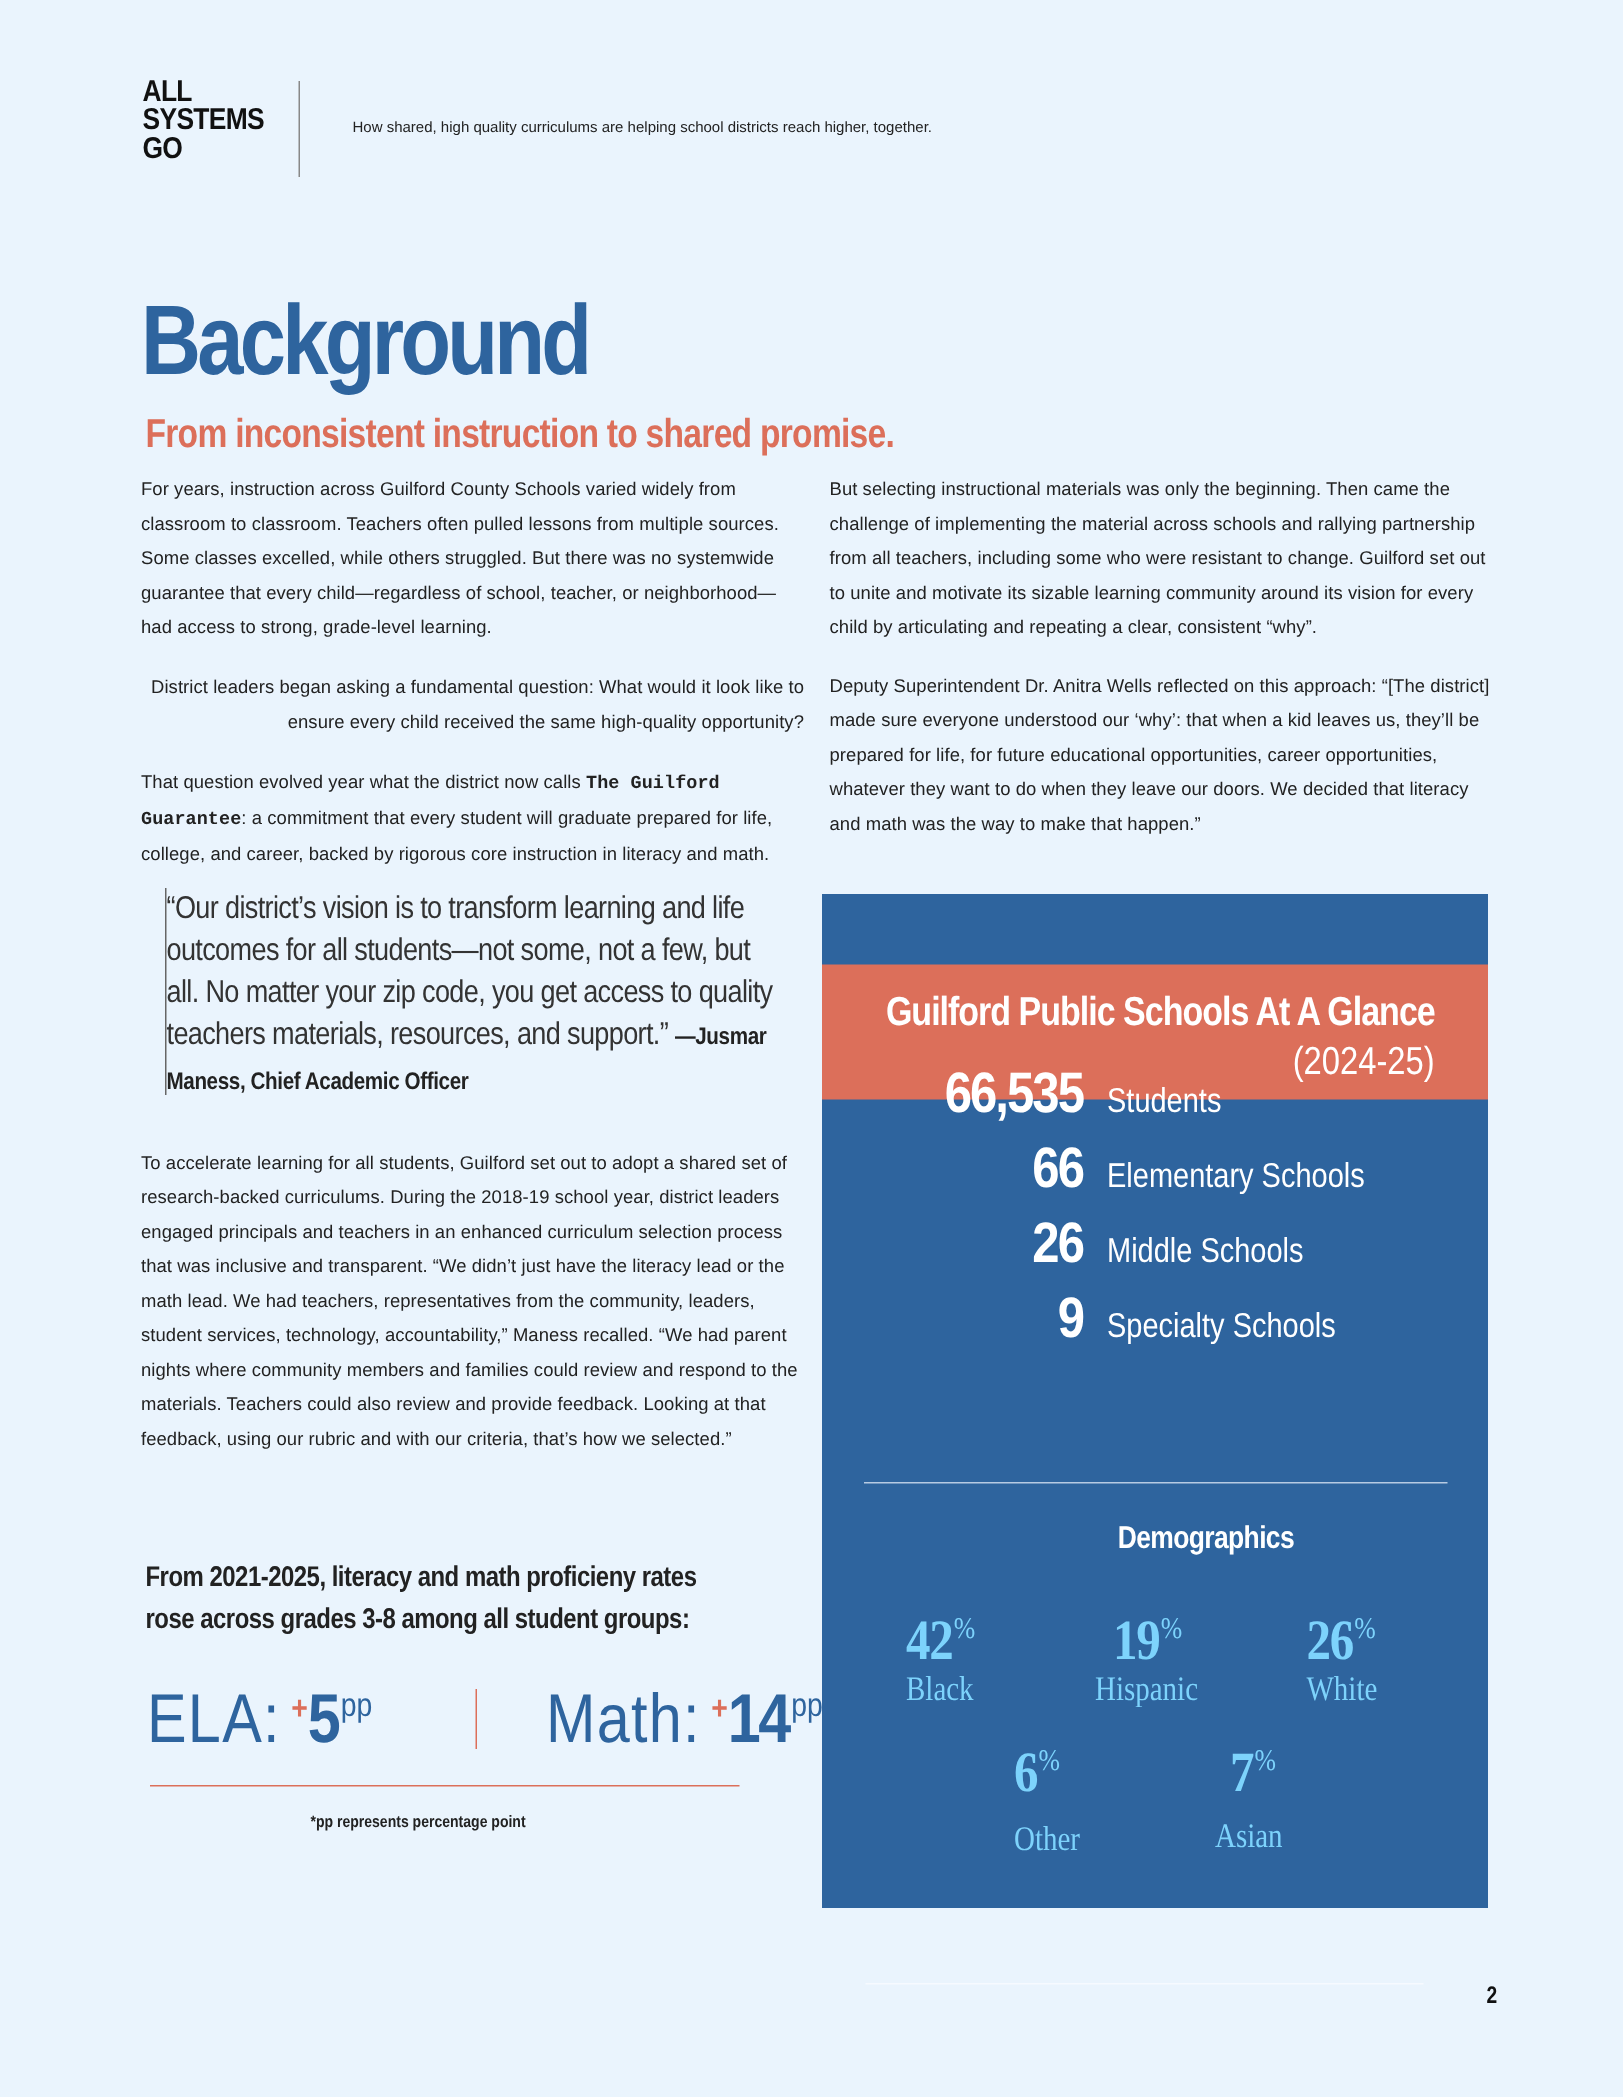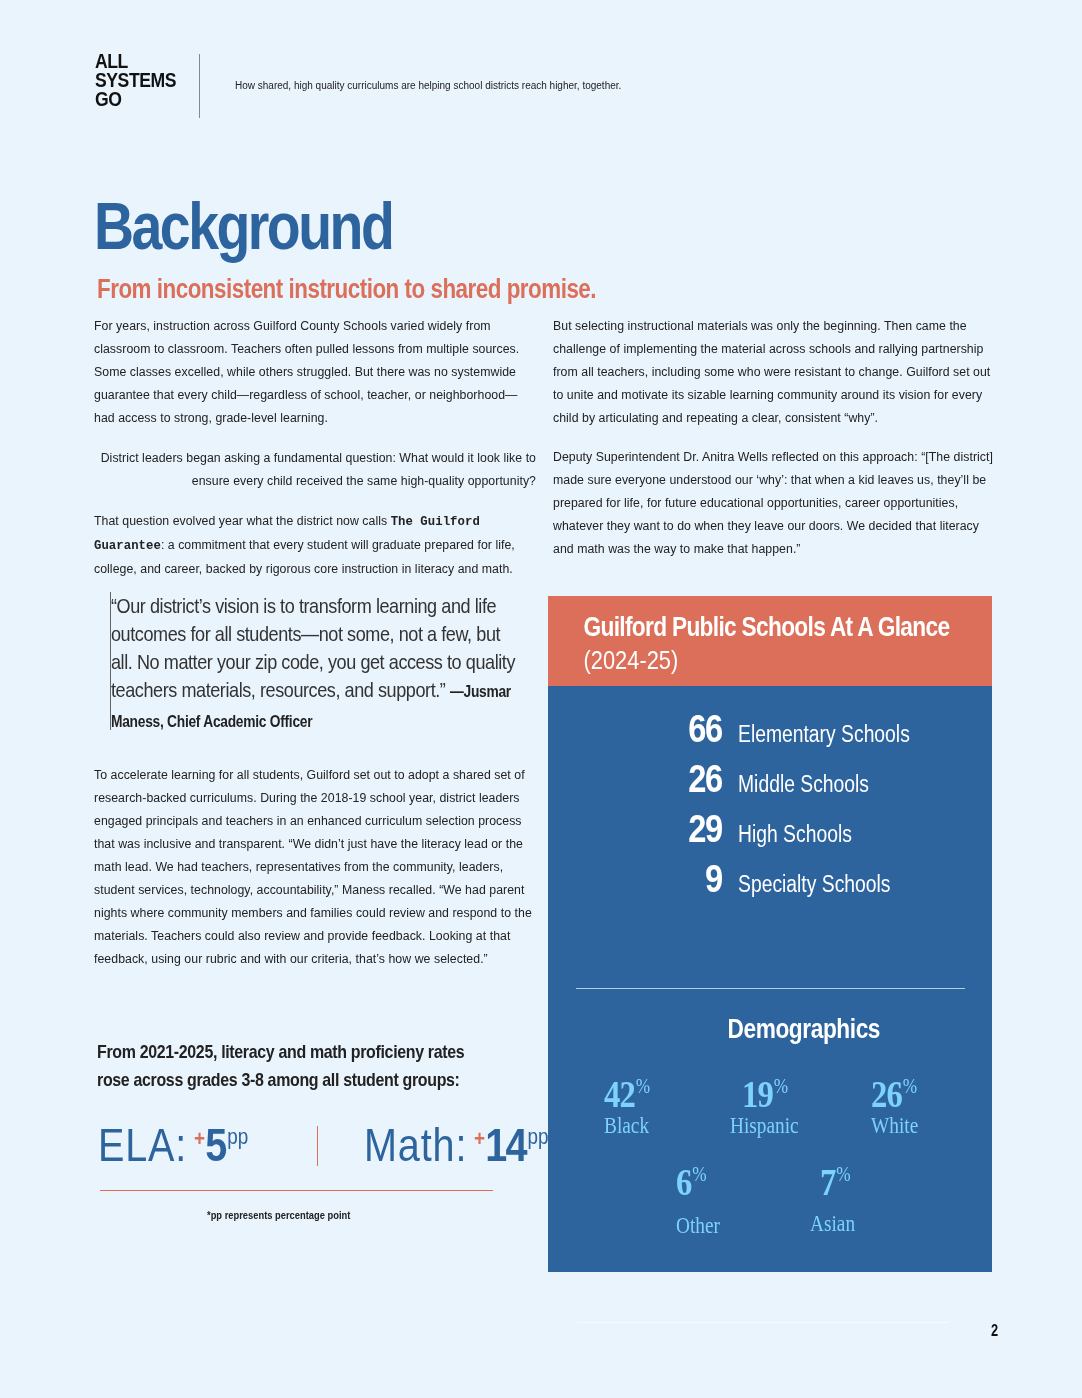--- a/index.html
+++ b/index.html
@@ -68,40 +68,41 @@
   .gain-sep { width: 1.5px; height: 40px; background: #dc6f5a; margin: 0 30px 4px 28px; }
   .rule-red { position: absolute; left: 100px; top: 1190px; width: 393px; height: 1px; background: #dc6f5a; }
   .footnote {
     position: absolute; left: 207px; top: 1209px;
     font-family: "Liberation Sans", sans-serif; font-weight: 700; font-size: 11px; color: #222;
     transform: scaleX(0.85); transform-origin: left top;
   }
   
   .card { position: absolute; left: 548px; top: 596px; width: 444px; height: 676px; background: #2e649e; }
   .card-head {
-    height: 90px; background: #dc6f5a; color: #fff; text-align: left;
+    height: 90px; background: #dc6f5a; color: #fff; text-align: right;
     font-family: "Liberation Sans", sans-serif;
+    margin-top: 47px;
   }
   .card-title { display: block; padding-top: 16px; font-size: 27px; font-weight: 700; letter-spacing: -0.8px; transform: scaleX(0.84); }
   .card-year { display: block; font-size: 26px; margin-top: 2px; transform: scaleX(0.84); }
   .facts { position: absolute; left: 0; top: 112px; width: 444px; }
   .fact { display: flex; align-items: baseline; height: 50px; }
   .fact .n {
     width: 174px; text-align: right; color: #fff; font-weight: 700;
     font-family: "Liberation Sans", sans-serif; font-size: 38px; letter-spacing: -1.5px;
     transform: scaleX(0.86); transform-origin: right bottom;
   }
   .fact .t {
     margin-left: 16px; color: #fff; font-family: "Liberation Sans", sans-serif;
     font-size: 23px; transform: scaleX(0.84); transform-origin: left bottom; white-space: nowrap;
   }
   .card-rule { position: absolute; left: 28px; top: 392px; width: 389px; height: 1px; background: #b7cbe3; }
   .demo-title {
     position: absolute; left: 0; top: 418px; width: 512px; text-align: center; color: #fff;
-    font-family: "Liberation Sans", sans-serif; font-weight: 700; font-size: 27px; letter-spacing: -0.5px;
+    font-family: "Liberation Sans", sans-serif; font-weight: 700; font-size: 21px; letter-spacing: -0.5px;
   }
   .demo-title span { display: inline-block; transform: scaleX(0.84); }
   .demo { position: absolute; color: #7dd3fc; font-family: Liberation Serif, serif; }
   .demo .v { font-size: 38px; font-weight: 700; line-height: 40px; letter-spacing: -1px; display: inline-block; transform: scaleX(0.86); transform-origin: left top; }
   .demo .v sup { font-size: 20px; font-weight: 400; vertical-align: 14px; margin-left: 1px; }
   .demo .g { display: block; font-size: 23px; line-height: 24px; transform: scaleX(0.84); transform-origin: left top; white-space: nowrap; }
   .foot-rule { position: absolute; left: 577px; top: 1322px; width: 372px; height: 1px; background: #f6faff; }
   .pagenum {
     position: absolute; left: 991px; top: 1322px;
     font-family: "Liberation Sans", sans-serif; font-size: 16px; font-weight: 700; color: #111;
@@ -157,30 +158,30 @@
 <p class="para" style="left:553px; top:315px; width:442px; margin:0;">But selecting instructional materials was only the beginning. Then came the challenge of implementing the material across schools and rallying partnership from all teachers, including some who were resistant to change. Guilford set out to unite and motivate its sizable learning community around its vision for every child by articulating and repeating a clear, consistent “why”.</p>
 <p class="para" style="left:553px; top:446px; width:442px; margin:0;">Deputy Superintendent Dr. Anitra Wells reflected on this approach: “[The district] made sure everyone understood our ‘why’: that when a kid leaves us, they’ll be prepared for life, for future educational opportunities, career opportunities, whatever they want to do when they leave our doors. We decided that literacy and math was the way to make that happen.”</p>
 
 <div class="card">
   <div class="card-head">
     <span class="card-title">Guilford Public Schools At A Glance</span>
     <span class="card-year">(2024-25)</span>
   </div>
   <div class="facts">
     <div class="fact">
+      <span class="n">66,535</span>
+      <span class="t">Students</span>
+    </div>
+    <div class="fact">
       <span class="n">66</span>
       <span class="t">Elementary Schools</span>
     </div>
     <div class="fact">
       <span class="n">26</span>
       <span class="t">Middle Schools</span>
-    </div>
-    <div class="fact">
-      <span class="n">29</span>
-      <span class="t">High Schools</span>
     </div>
     <div class="fact">
       <span class="n">9</span>
       <span class="t">Specialty Schools</span>
     </div>
   </div>
   <div class="card-rule"></div>
   <div class="demo-title"><span>Demographics</span></div>
 
   <div class="demo" style="left:56px; top:470px;">

